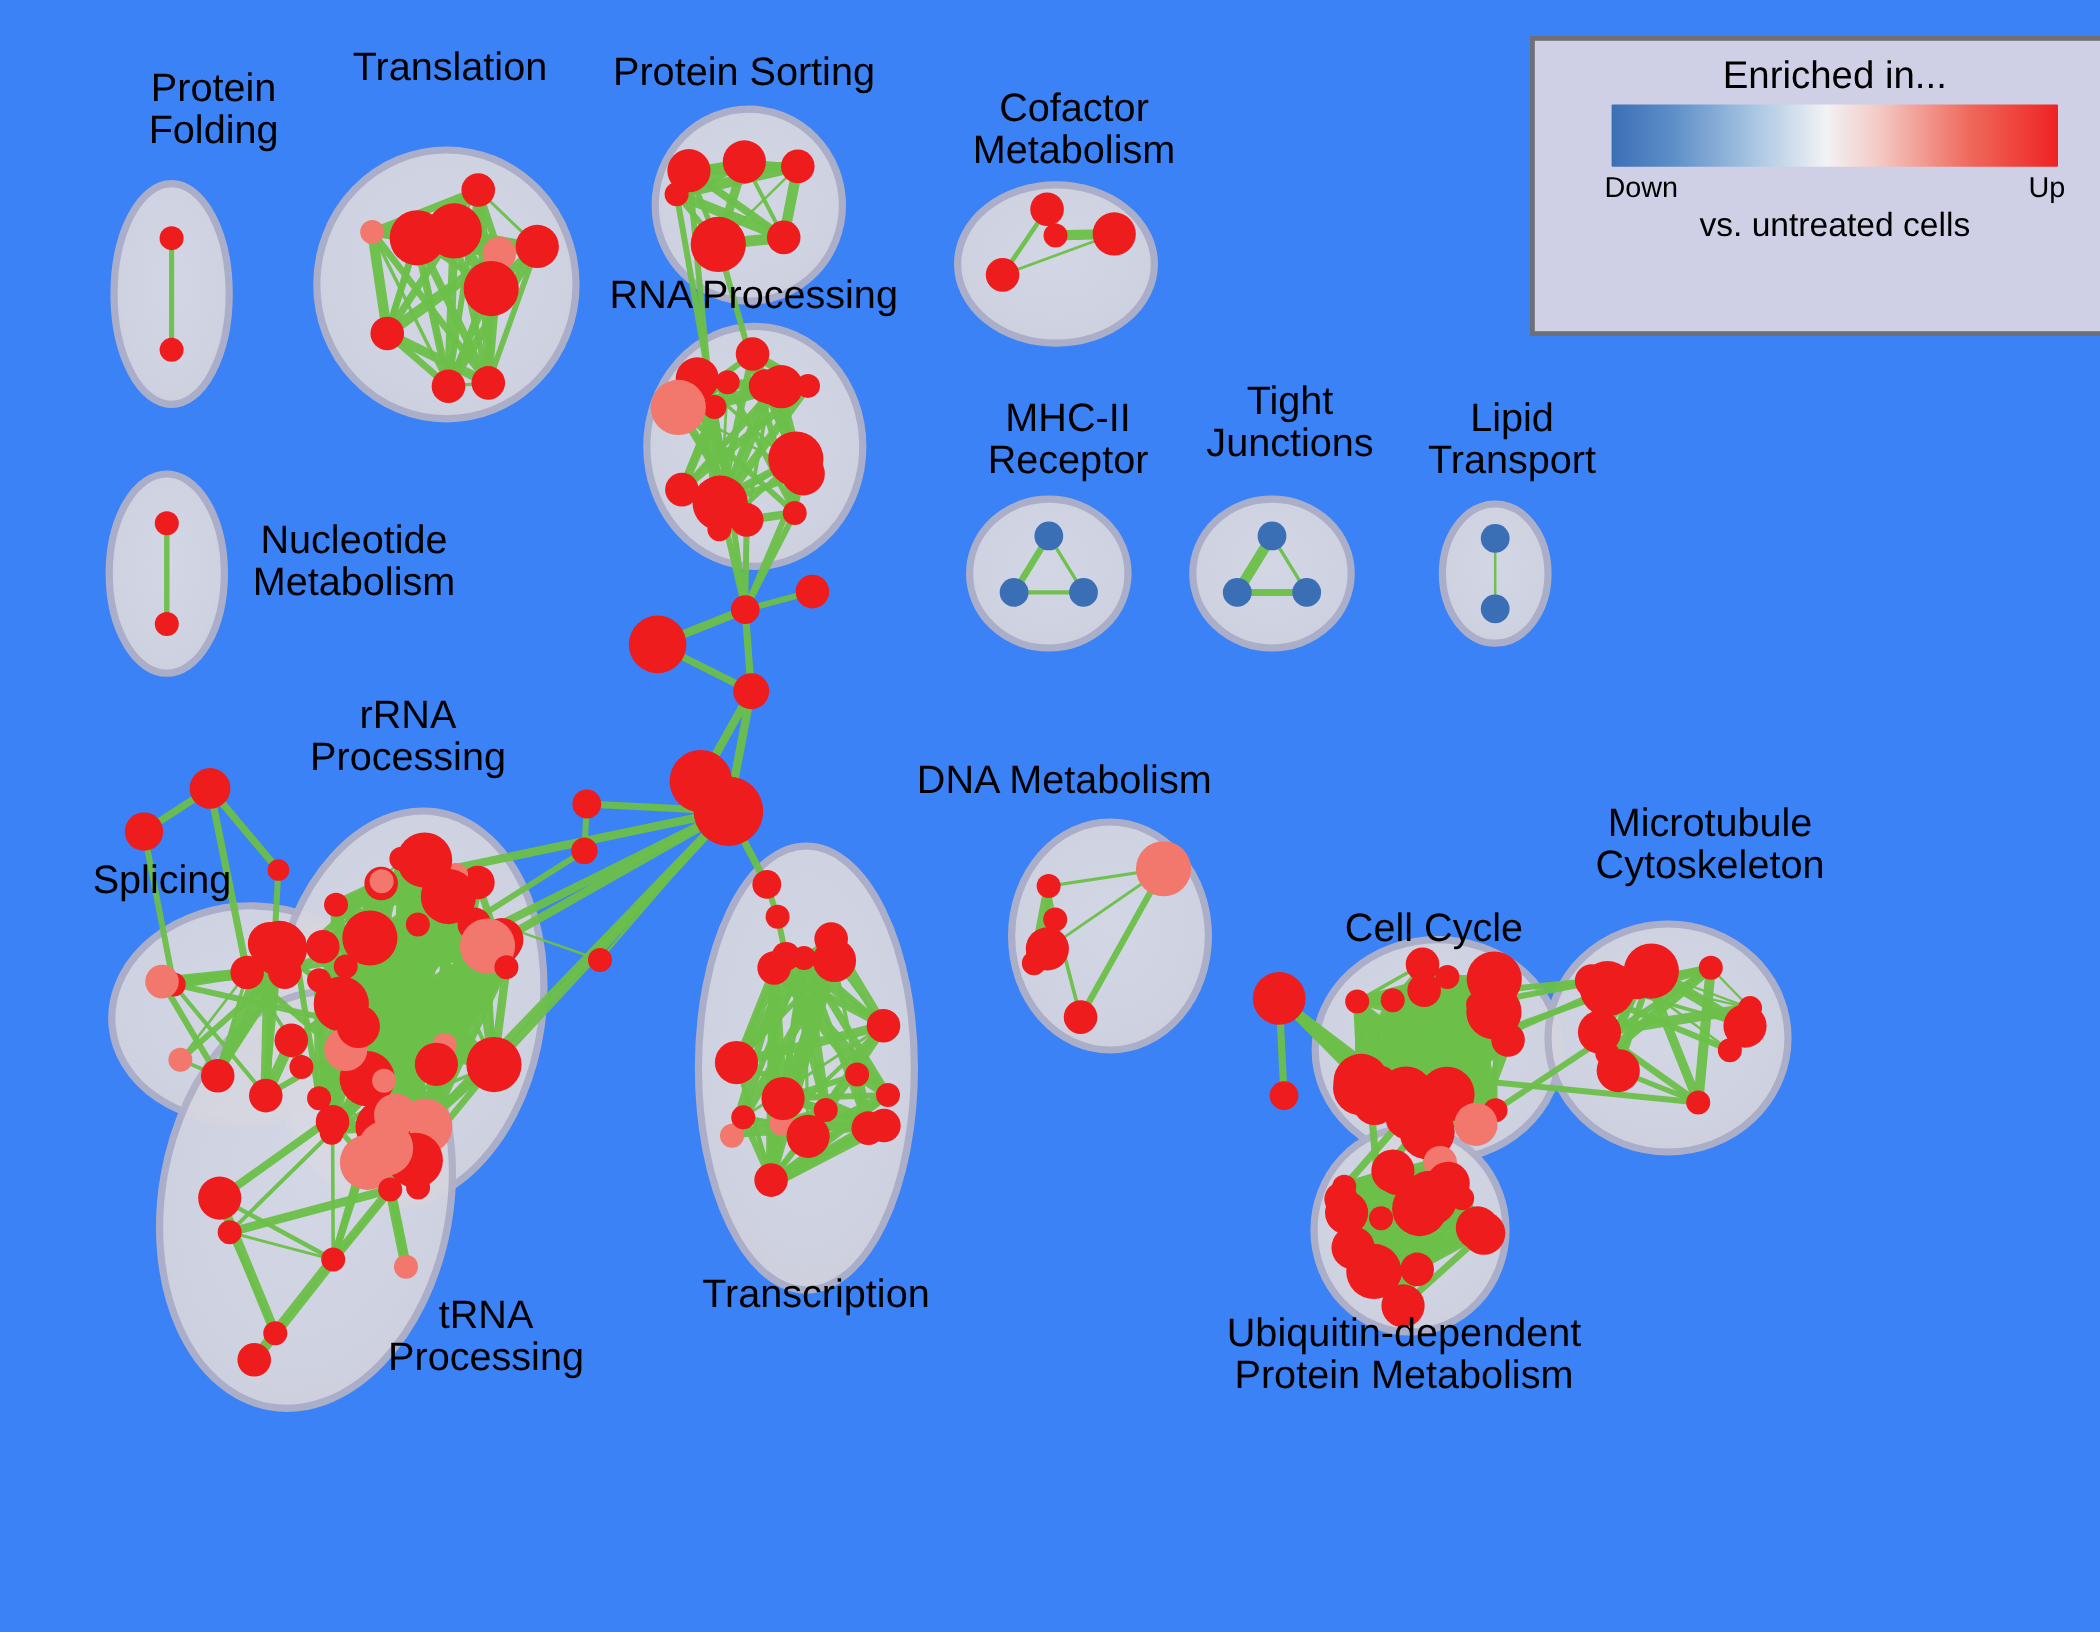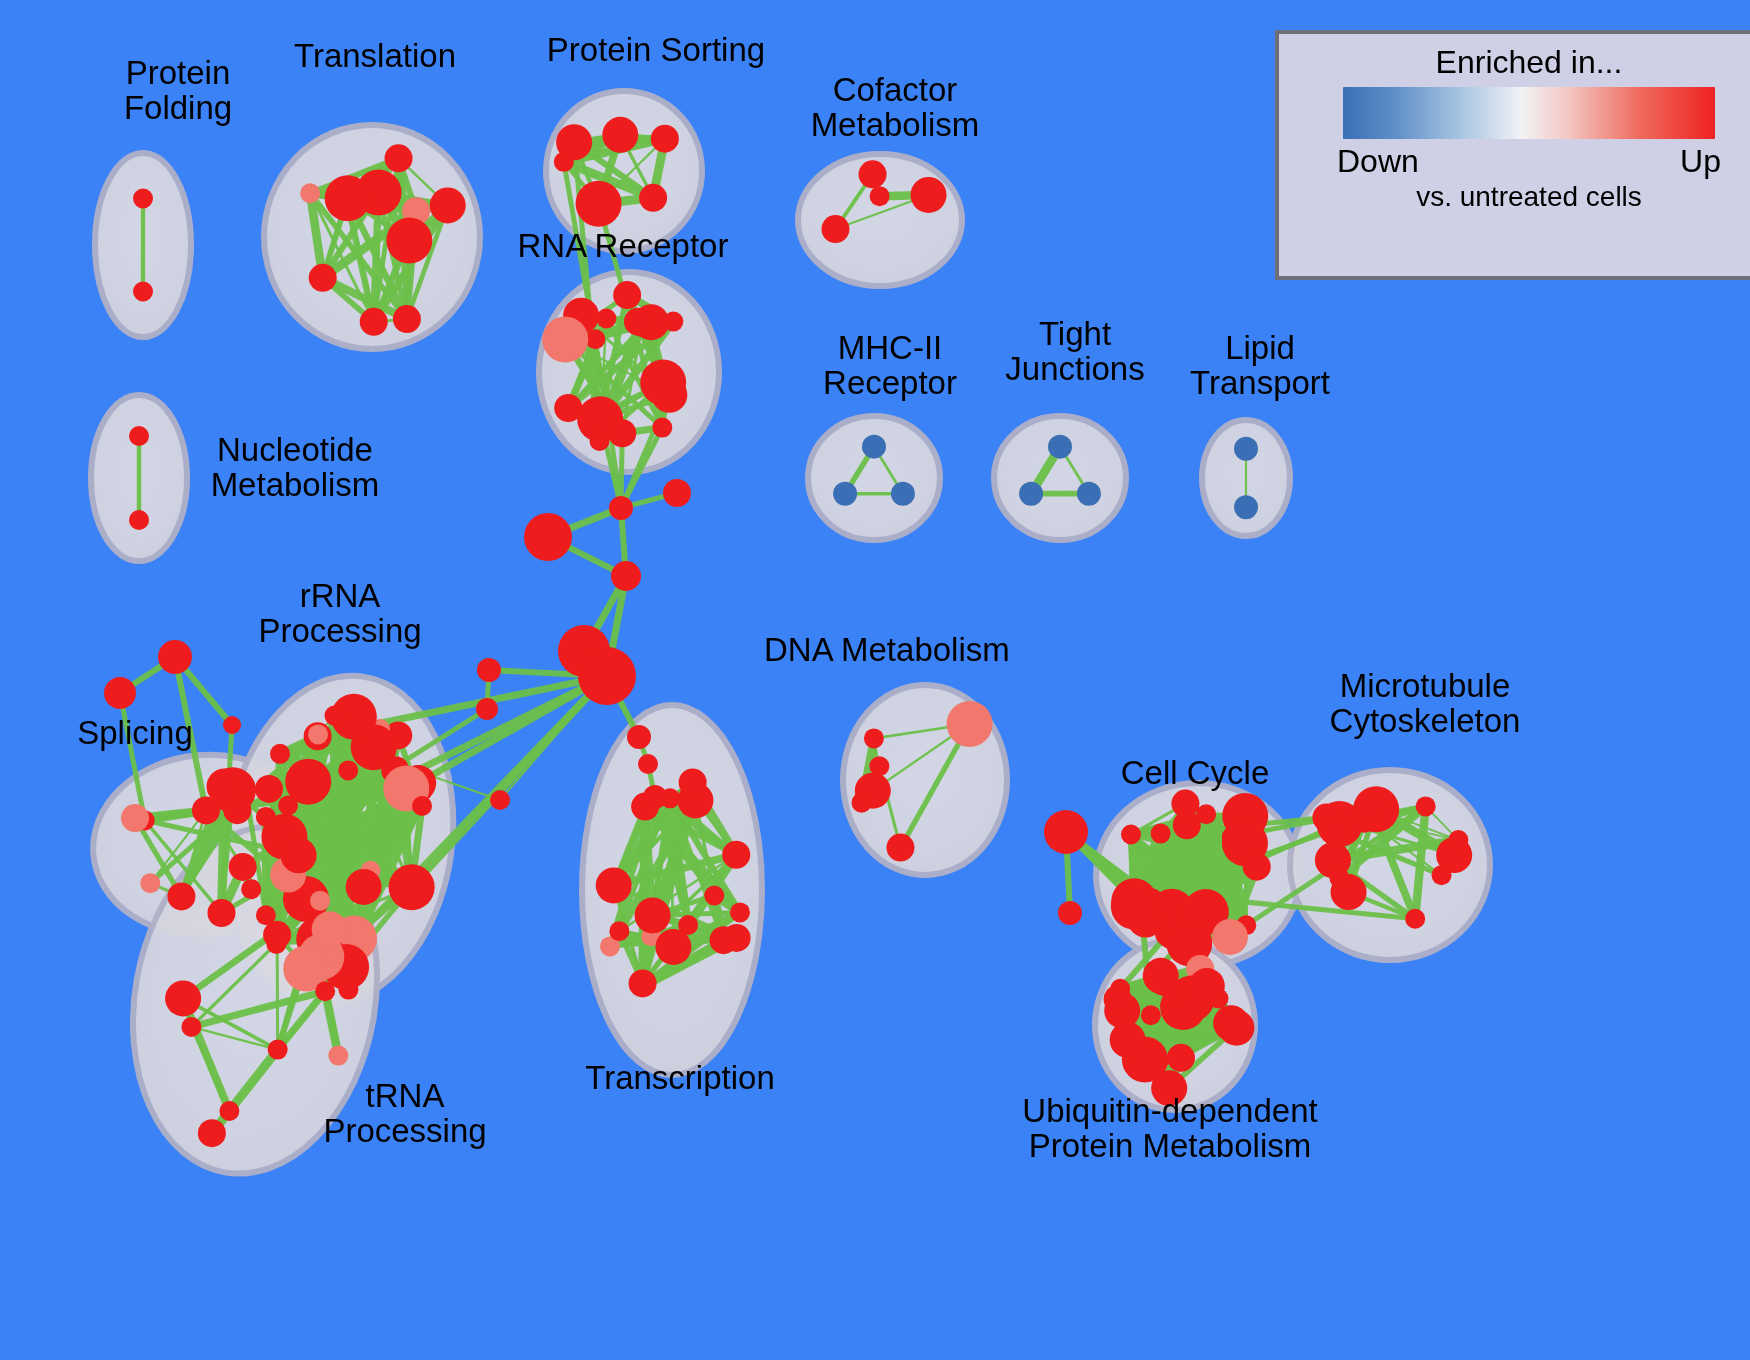--- a/index.html
+++ b/index.html
@@ -5,21 +5,21 @@
   html,body{margin:0;padding:0;background:#fff;}
   body{font-family:"Liberation Sans",sans-serif;}
   #stage{position:relative;width:1750px;height:1360px;background:#3b82f6;overflow:hidden;}
   #net{position:absolute;left:0;top:0;width:1750px;height:1360px;}
   .clabel{position:absolute;color:#000;font-family:"Liberation Sans",sans-serif;
           font-size:33px;line-height:1.07;text-align:center;white-space:pre;font-weight:400;}
   #legend{position:absolute;box-sizing:border-box;border:4px solid #6f6f78;background:#cfcfe6;}
   #legend .ltitle{font-size:32px;text-align:center;color:#000;}
   #legend .bar{height:52px;border-radius:1px;
        background:linear-gradient(to right,#3b6fb5 0%,#5f8fc9 14%,#a9c6e2 32%,#f2f2f5 48%,#f3c9c4 60%,#ef6a5c 80%,#ee2222 100%);}
-  #legend .ends{display:flex;justify-content:space-between;font-size:32px;color:#000;}
+  #legend .ends{display:flex;justify-content:space-between;font-size:24px;color:#000;}
   #legend .sub{font-size:28px;text-align:center;color:#000;line-height:1.18;}
 </style>
 </head>
 <body>
 
 <div id="stage">
 
   <svg id="net" viewBox="0 0 1750 1360">
     <defs>
       <radialGradient id="cg" cx="50%" cy="45%" r="62%">
@@ -1237,22 +1237,22 @@
         <circle cx="232" cy="725" r="9" fill="#ee1c1c"></circle>
         <circle cx="1066" cy="832" r="22" fill="#ee1c1c"></circle>
         <circle cx="1070" cy="913" r="12" fill="#ee1c1c"></circle>
       </g>
   </svg>
 
   <div id="labels">
       <div class="clabel" style="left: 88px; top: 55px; width: 180px;">Protein
 Folding</div>
       <div class="clabel" style="left: 285px; top: 38px; width: 180px;">Translation</div>
-      <div class="clabel" style="left: 505px; top: 32px; width: 230px; margin-left: 36px;">Protein Sorting</div>
-      <div class="clabel" style="left: 508px; top: 228px; width: 230px;">RNA Receptor</div>
+      <div class="clabel" style="left: 505px; top: 42px; width: 230px;">Protein Sorting</div>
+      <div class="clabel" style="left: 508px; top: 228px; width: 230px;">RNA Processing</div>
       <div class="clabel" style="left: 800px; top: 72px; width: 190px;">Cofactor
 Metabolism</div>
       <div class="clabel" style="left: 200px; top: 432px; width: 190px;">Nucleotide
 Metabolism</div>
       <div class="clabel" style="left: 800px; top: 330px; width: 180px;">MHC-II
 Receptor</div>
       <div class="clabel" style="left: 985px; top: 316px; width: 180px;">Tight
 Junctions</div>
       <div class="clabel" style="left: 1170px; top: 330px; width: 180px;">Lipid
 Transport</div>

